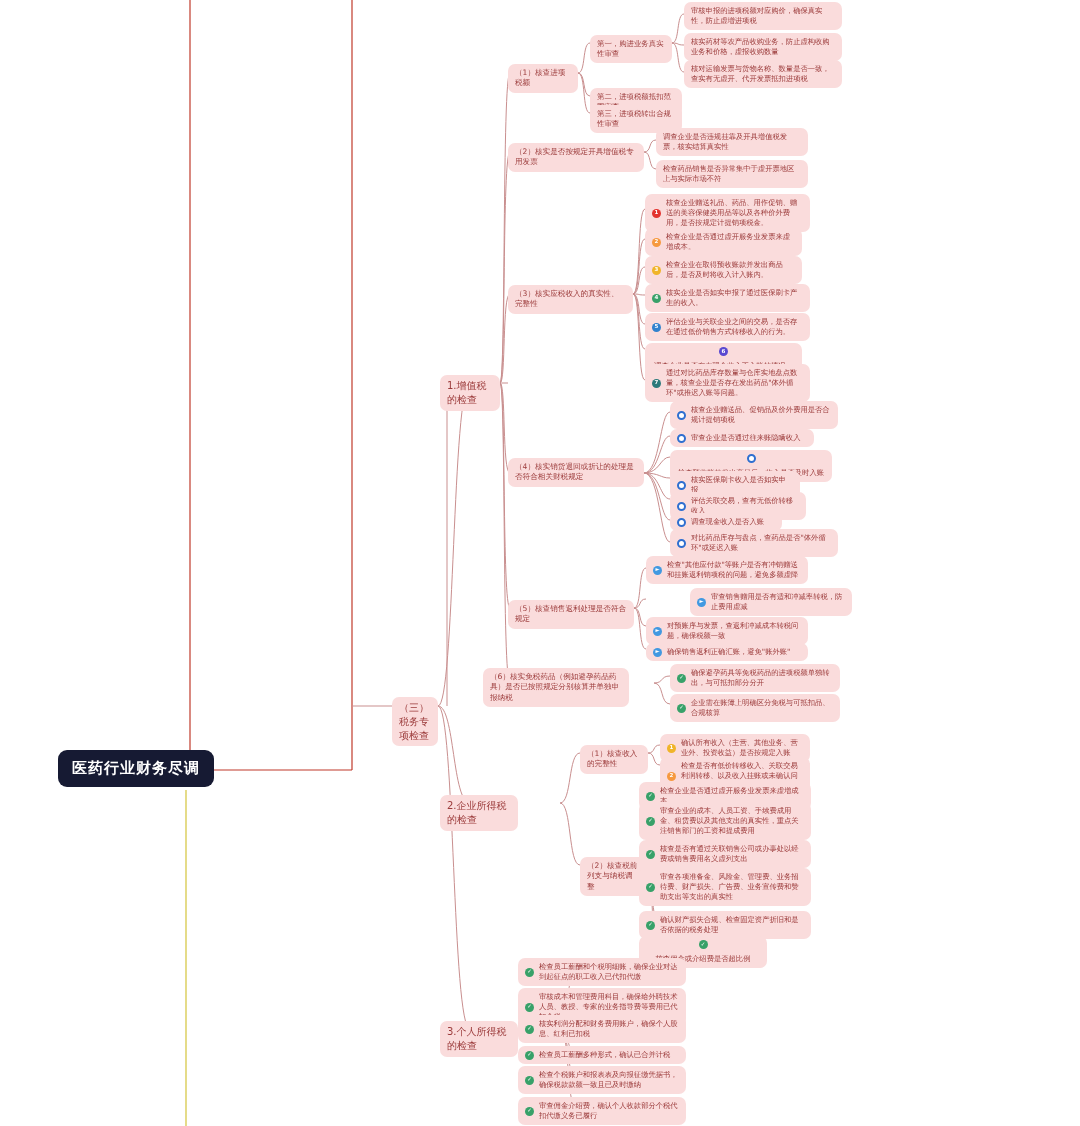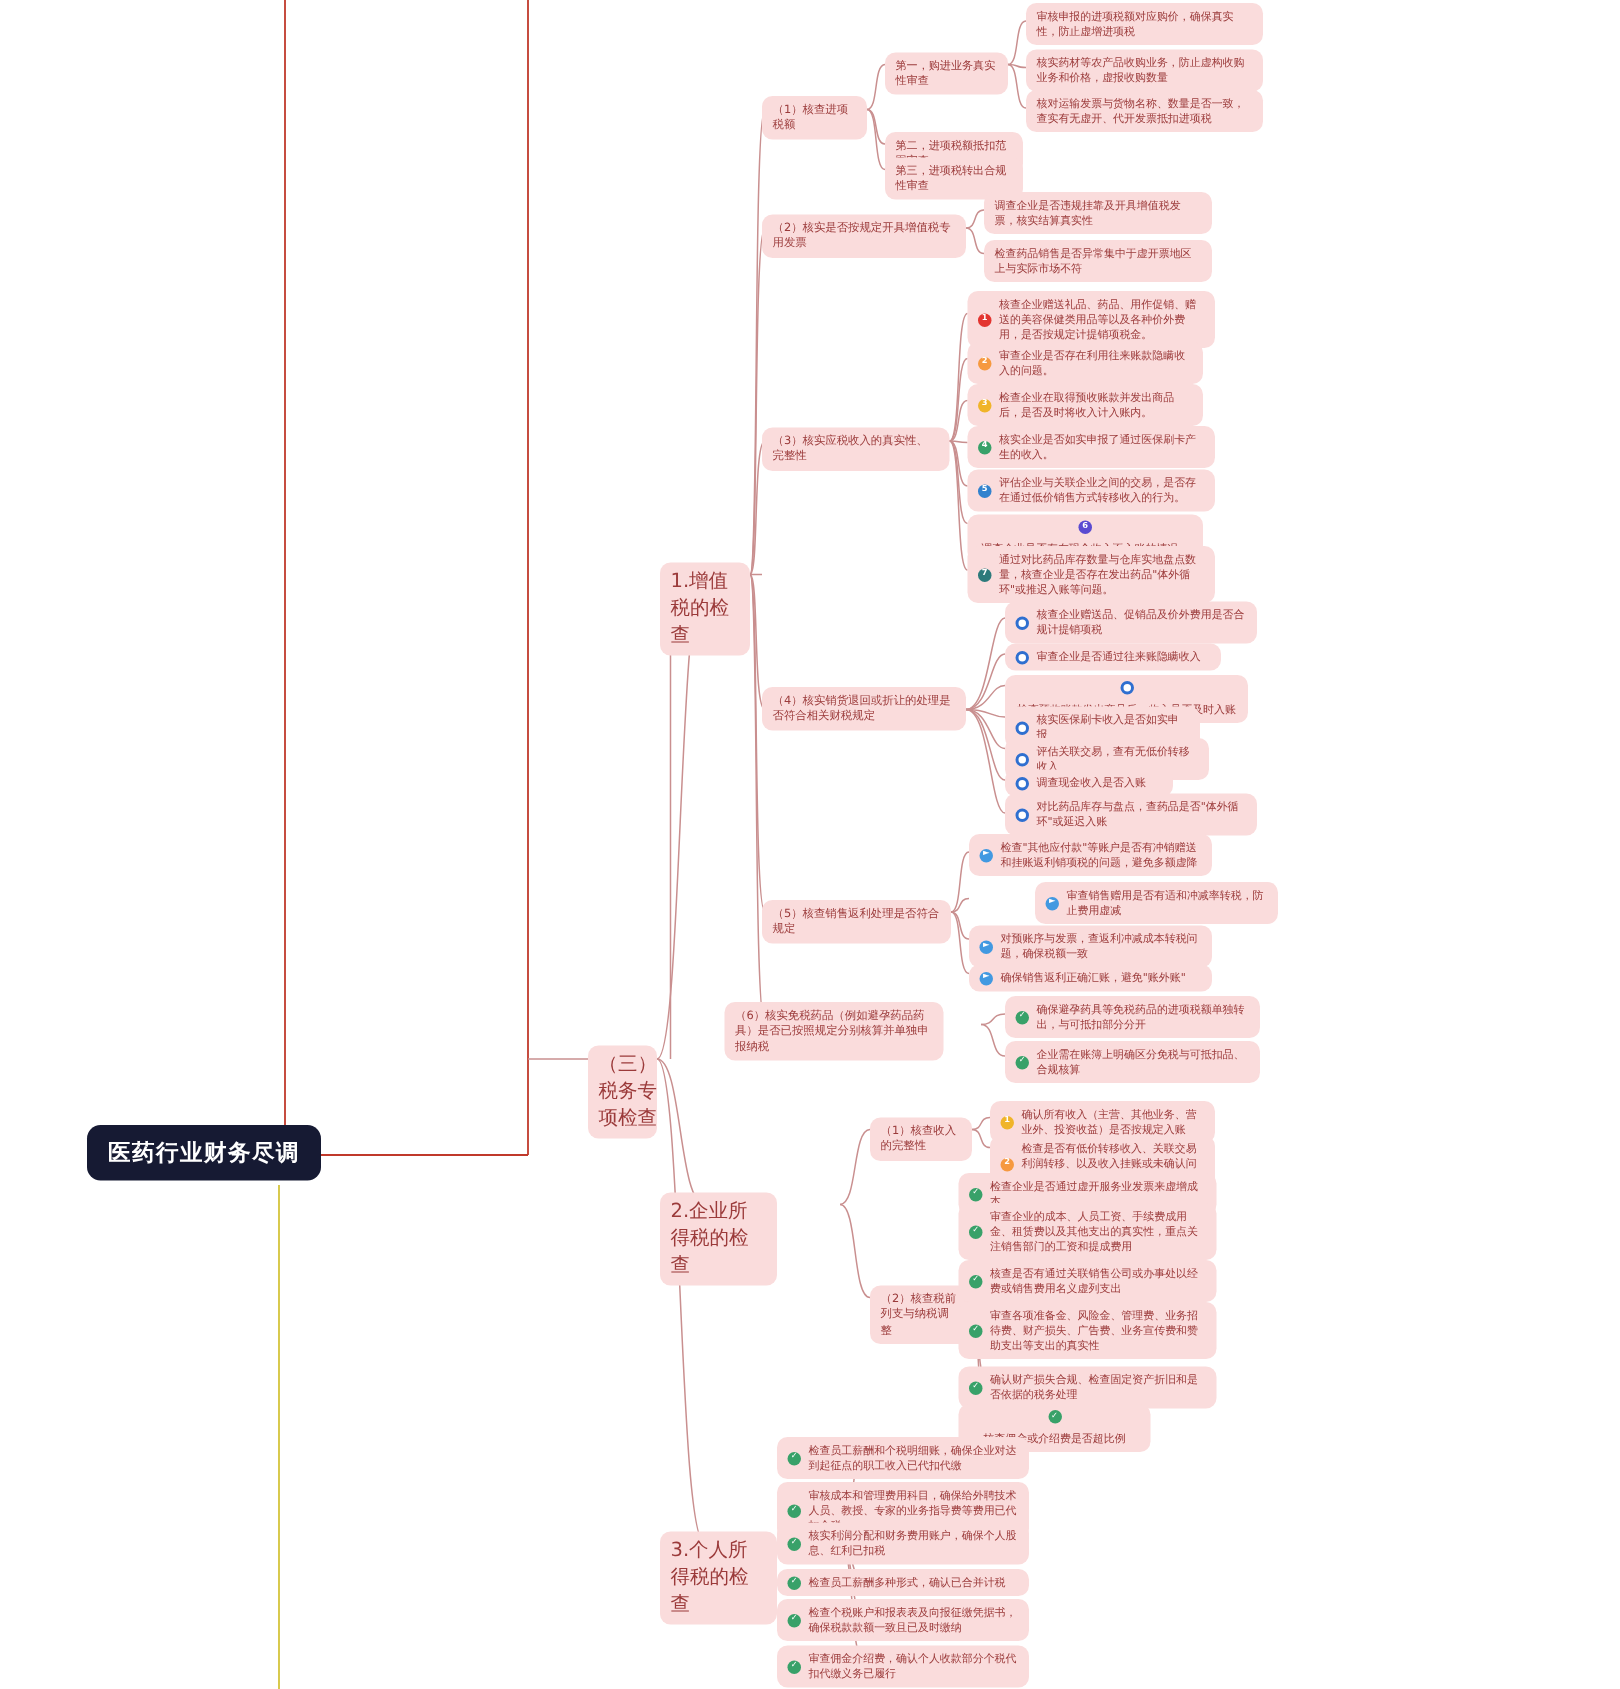--- a/index.html
+++ b/index.html
@@ -36,21 +36,21 @@
     background: #161a33;
     color: #ffffff;
     font-weight: bold;
     border-radius: 9px;
     padding: 9px 14px;
     font-size: 15px;
     letter-spacing: 1px;
     white-space: nowrap;
     margin-left: 24px;
   }
-  .lvl1 { font-size: 13px; }
+  .lvl1 { font-size: 10px; }
   .lvl2 { font-size: 7.6px; }
   .lvl3 { font-size: 7.4px; }
   .leaf { font-size: 7.3px; }
   .ico {
     flex: 0 0 auto;
     width: 9px; height: 9px;
     border-radius: 50%;
     display: inline-flex;
     align-items: center; justify-content: center;
     font-size: 5.5px; color: #fff;
@@ -216,21 +216,21 @@
   <div class="node leaf" style="left:656px; top:160px; width:152px;">
     <span class="txt">检查药品销售是否异常集中于虚开票地区上与实际市场不符</span>
   </div>
 
   <div class="node leaf" style="left:645px; top:194px; width:165px;">
     <span class="ico" style="background:#e3342f;">1</span>
     <span class="txt">核查企业赠送礼品、药品、用作促销、赠送的美容保健类用品等以及各种价外费用，是否按规定计提销项税金。</span>
   </div>
   <div class="node leaf" style="left:645px; top:228px; width:157px;">
     <span class="ico" style="background:#f6993f;">2</span>
-    <span class="txt">审查企业是否存在利用往来账款隐瞒收入的问题。</span>
+    <span class="txt">检查企业是否通过虚开服务业发票来虚增成本。</span>
   </div>
   <div class="node leaf" style="left:645px; top:256px; width:157px;">
     <span class="ico" style="background:#f0b429;">3</span>
     <span class="txt">检查企业在取得预收账款并发出商品后，是否及时将收入计入账内。</span>
   </div>
   <div class="node leaf" style="left:645px; top:284px; width:165px;">
     <span class="ico" style="background:#38a169;">4</span>
     <span class="txt">核实企业是否如实申报了通过医保刷卡产生的收入。</span>
   </div>
   <div class="node leaf" style="left:645px; top:313px; width:165px;">

